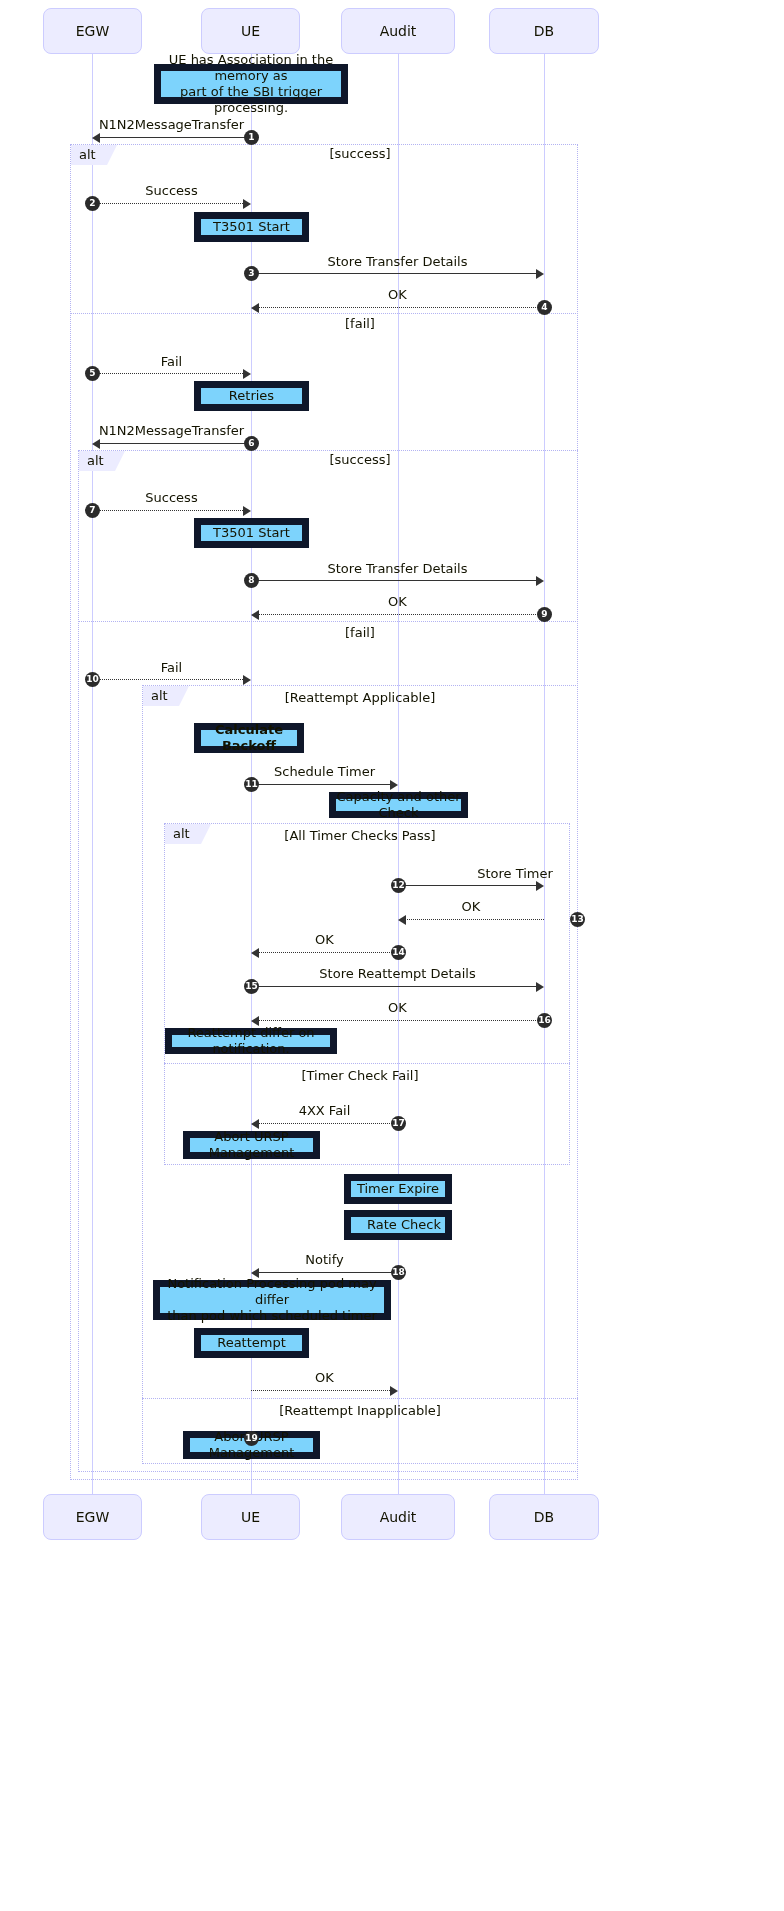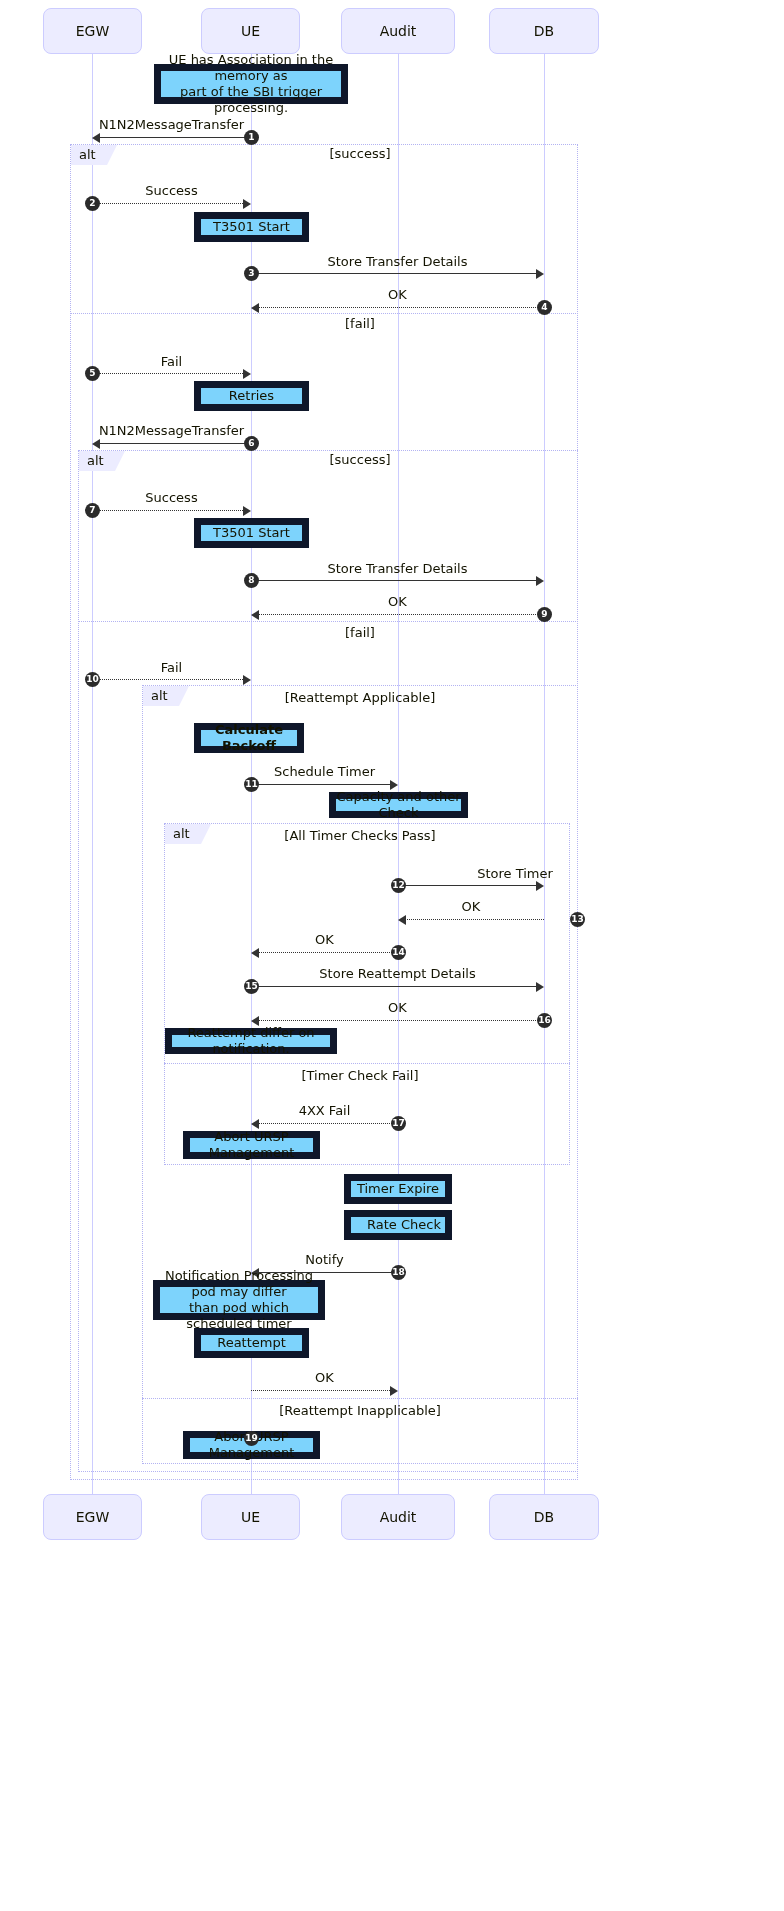--- a/index.html
+++ b/index.html
@@ -270,21 +270,21 @@
 
   <div class="note" style="left:344px;top:1174px;width:108px;height:30px;">Timer Expire</div>
 
   <div class="note" style="left:344px;top:1210px;width:108px;height:30px;padding-left:12px;">Rate Check</div>
 
   <div class="msg-label" style="left:251px;top:1252px;width:147px;">Notify</div>
   <div class="msg-line" style="left:255px;top:1272px;width:143px;"></div>
   <div class="arrow-l" style="left:251px;top:1268px;"></div>
   <div class="seq-num" style="left:391px;top:1265px;">18</div>
 
-  <div class="note" style="left:153px;top:1280px;width:172px;height:40px;">Notification Processing pod may differ
+  <div class="note" style="left:153px;top:1280px;width:238px;height:40px;">Notification Processing pod may differ
 than pod which scheduled timer</div>
 
   <div class="note" style="left:194px;top:1328px;width:115px;height:30px;">Reattempt</div>
 
   <div class="msg-label" style="left:251px;top:1370px;width:147px;">OK</div>
   <div class="msg-line dotted" style="left:251px;top:1390px;width:139px;"></div>
   <div class="arrow-r" style="left:390px;top:1386px;"></div>
   <div class="seq-num" style="left:244px;top:1383px;margin-top:48px;">19</div>
 
   <div class="note" style="left:183px;top:1431px;width:137px;height:28px;">Abort URSP Management</div>

